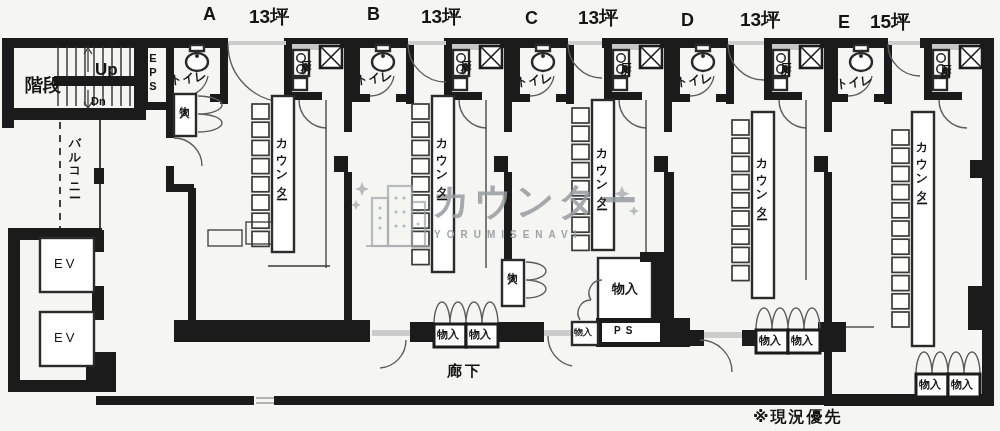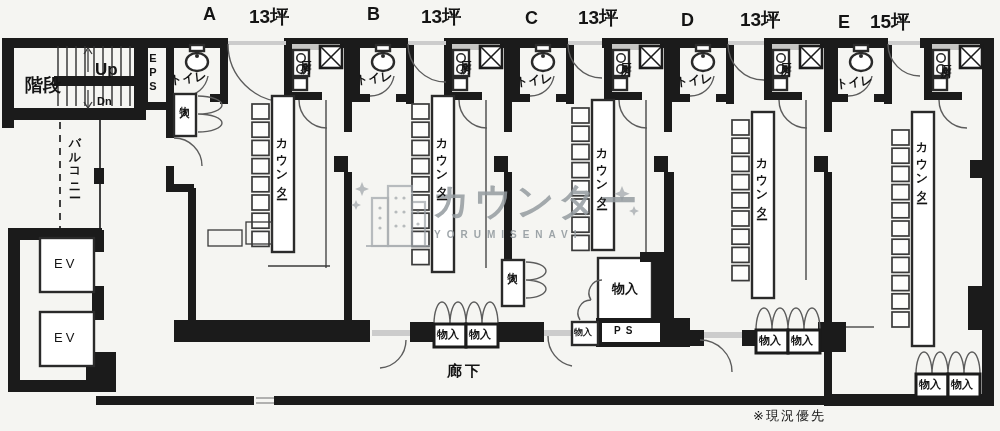--- a/index.html
+++ b/index.html
@@ -20,21 +20,21 @@
   .lbl{position:absolute;white-space:nowrap;line-height:1;}
   .vert{writing-mode:vertical-rl;text-orientation:upright;letter-spacing:2px;}
   .b{font-weight:bold;}
   .unit-letter{font-size:18px;font-weight:bold;letter-spacing:1px;}
   .unit-size{font-size:19px;font-weight:bold;}
   .room{font-size:12px;font-weight:bold;}
   .tilt{transform:rotate(-6deg);}
   .small{font-size:10px;font-weight:bold;}
   .wm-title{font-size:38px;font-weight:bold;color:rgba(148,155,160,.85);letter-spacing:3px;}
   .wm-sub{font-size:10px;color:rgba(148,155,160,.9);letter-spacing:6px;font-weight:bold;}
-  .note{font-size:13px;font-weight:normal;letter-spacing:2px;}
+  .note{font-size:16px;font-weight:bold;letter-spacing:2px;}
 </style>
 </head>
 <body>
 
 <div class="stage">
 
 <svg class="plan" width="1000" height="431" viewBox="0 0 1000 431">
 
   <g>
 
@@ -357,21 +357,21 @@
 <div class="lbl unit-size" style="left:421px;top:7px">13坪</div>
 <div class="lbl unit-letter" style="left:525px;top:9px">C</div>
 <div class="lbl unit-size" style="left:578px;top:8px">13坪</div>
 <div class="lbl unit-letter" style="left:681px;top:11px">D</div>
 <div class="lbl unit-size" style="left:740px;top:10px">13坪</div>
 <div class="lbl unit-letter" style="left:838px;top:13px">E</div>
 <div class="lbl unit-size" style="left:870px;top:12px">15坪</div>
 
 <div class="lbl b" style="left:25px;top:76px;font-size:18px">階段</div>
 <div class="lbl b" style="left:95px;top:61px;font-size:17px">Up</div>
-<div class="lbl b" style="left:97px;top:96px;font-size:11px">Dn</div>
+<div class="lbl b" style="left:91px;top:96px;font-size:11px">Dn</div>
 <div class="lbl b vert" style="left:147px;top:52px;font-size:11px;height:52px">EPS</div>
 <div class="lbl b vert" style="left:69px;top:128px;font-size:12px;height:104px">バルコニー</div>
 <div class="lbl" style="left:54px;top:257px;font-size:13px;letter-spacing:3px">EV</div>
 <div class="lbl" style="left:54px;top:331px;font-size:13px;letter-spacing:3px">EV</div>
 
 <div class="lbl room tilt" style="left:170px;top:72px">トイレ</div>
 <div class="lbl room tilt" style="left:356px;top:72px">トイレ</div>
 <div class="lbl room tilt" style="left:516px;top:74px">トイレ</div>
 <div class="lbl room tilt" style="left:676px;top:74px">トイレ</div>
 <div class="lbl room tilt" style="left:836px;top:76px">トイレ</div>

